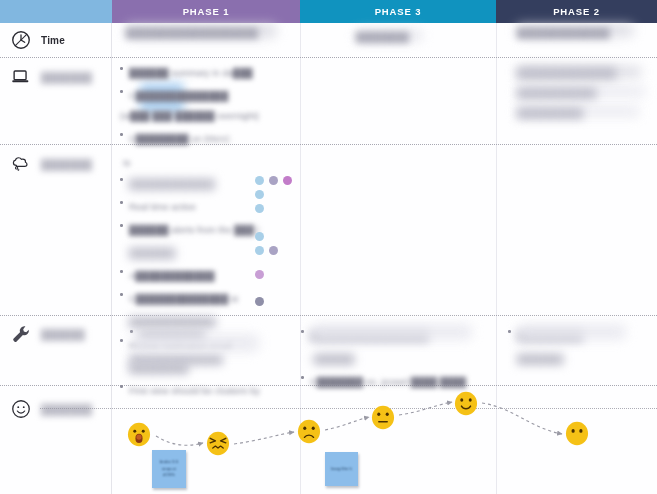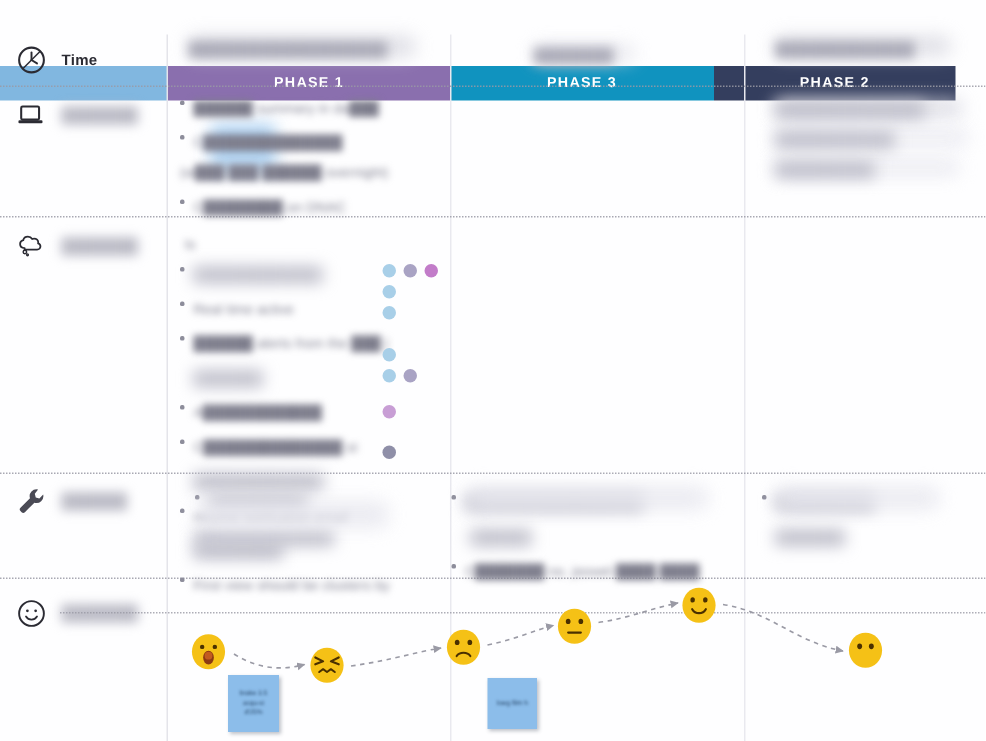--- a/index.html
+++ b/index.html
@@ -15,34 +15,33 @@
   #board{
     position:absolute;inset:0;
     width:657px;height:494px;
     background:#fefeff;
   }
 
   
   .hdr{
     position:absolute;top:0;left:0;width:657px;height:23px;
     display:flex;
-    margin-top:44px;
   }
   .hdr-cell{
     height:23px;
     display:flex;align-items:center;justify-content:center;
     color:#ffffff;
     font-size:9.5px;
     font-weight:bold;
     letter-spacing:.85px;
     box-sizing:border-box;
   }
   .hdr-label{width:112px;}
   .hdr-p1{width:188px;}
-  .hdr-p3{width:176px;}
+  .hdr-p3{width:196px;}
   .hdr-p4{width:161px;}
 
   
   .vsep{
     position:absolute;top:23px;width:1px;height:471px;
     background:#e9e9ef;
   }
   .vsep.v0{left:111px;background:#e4e4ea;}
   .vsep.v1{left:300px;}
   .vsep.v2{left:496px;}

